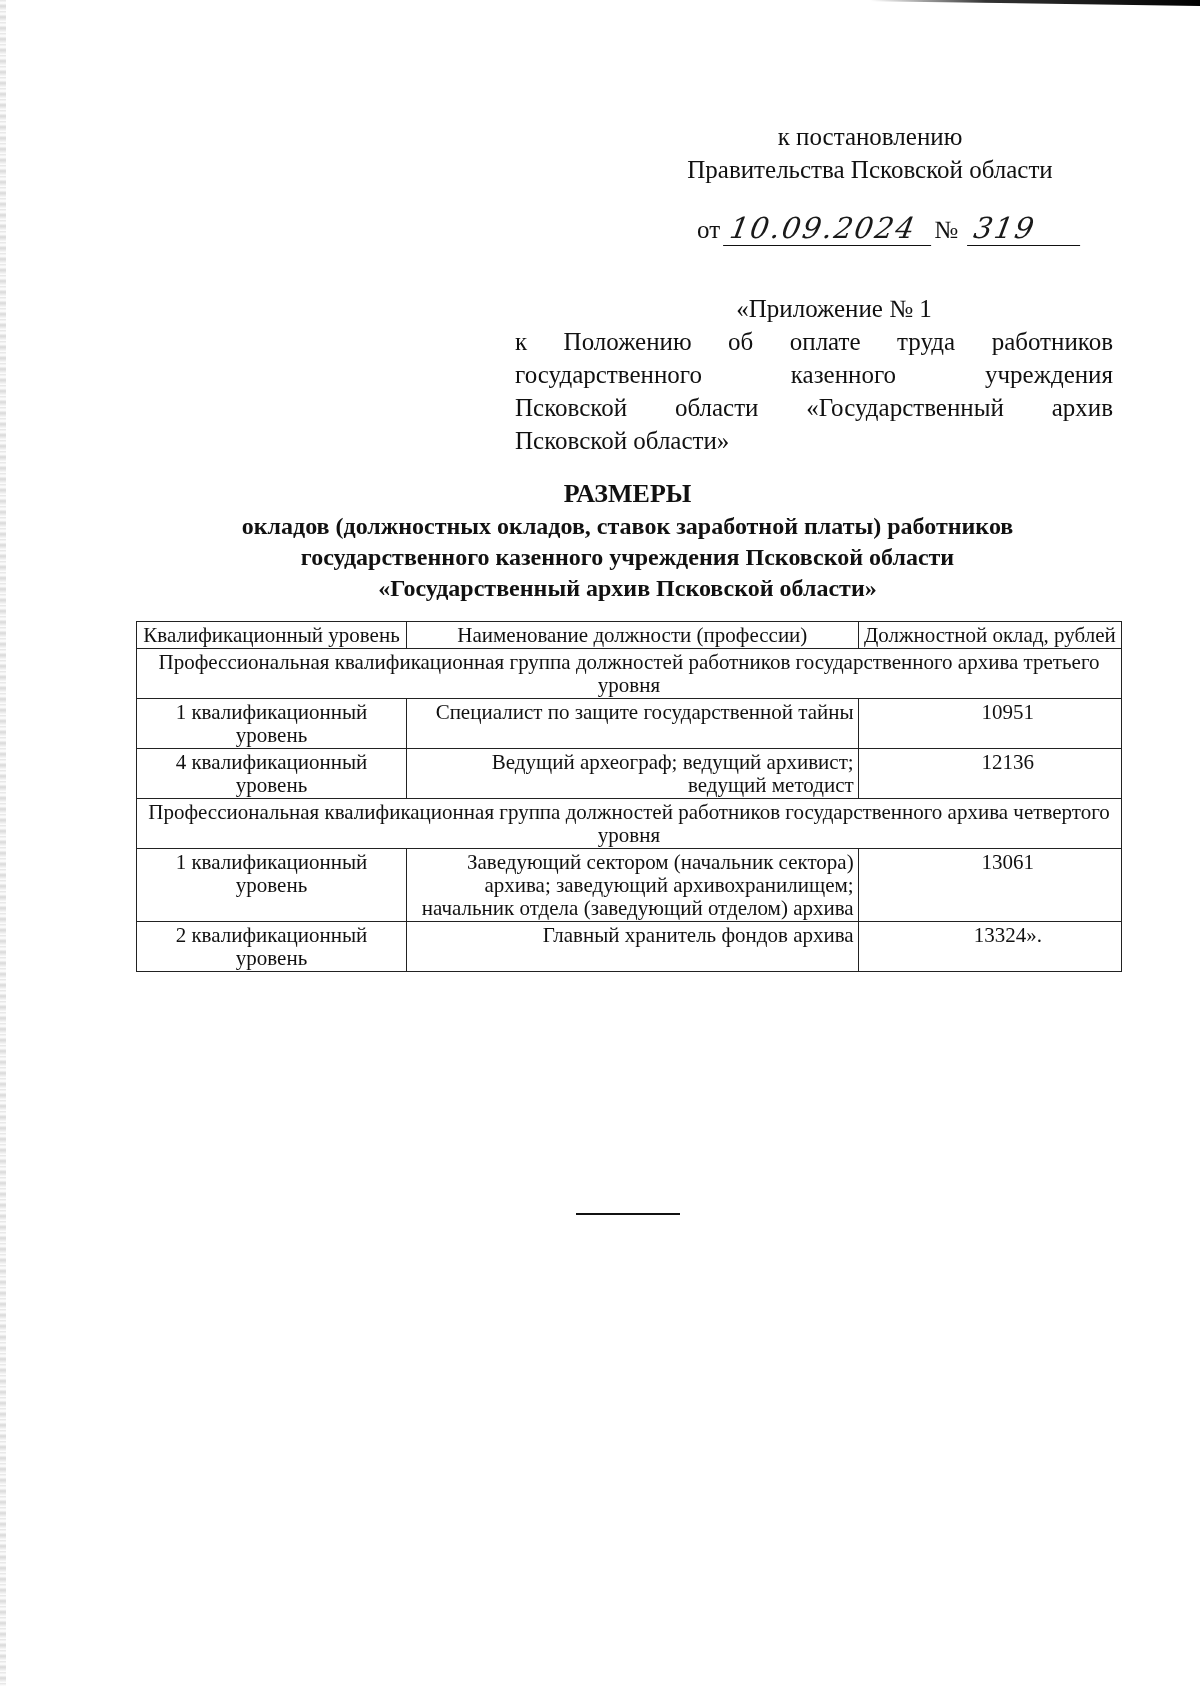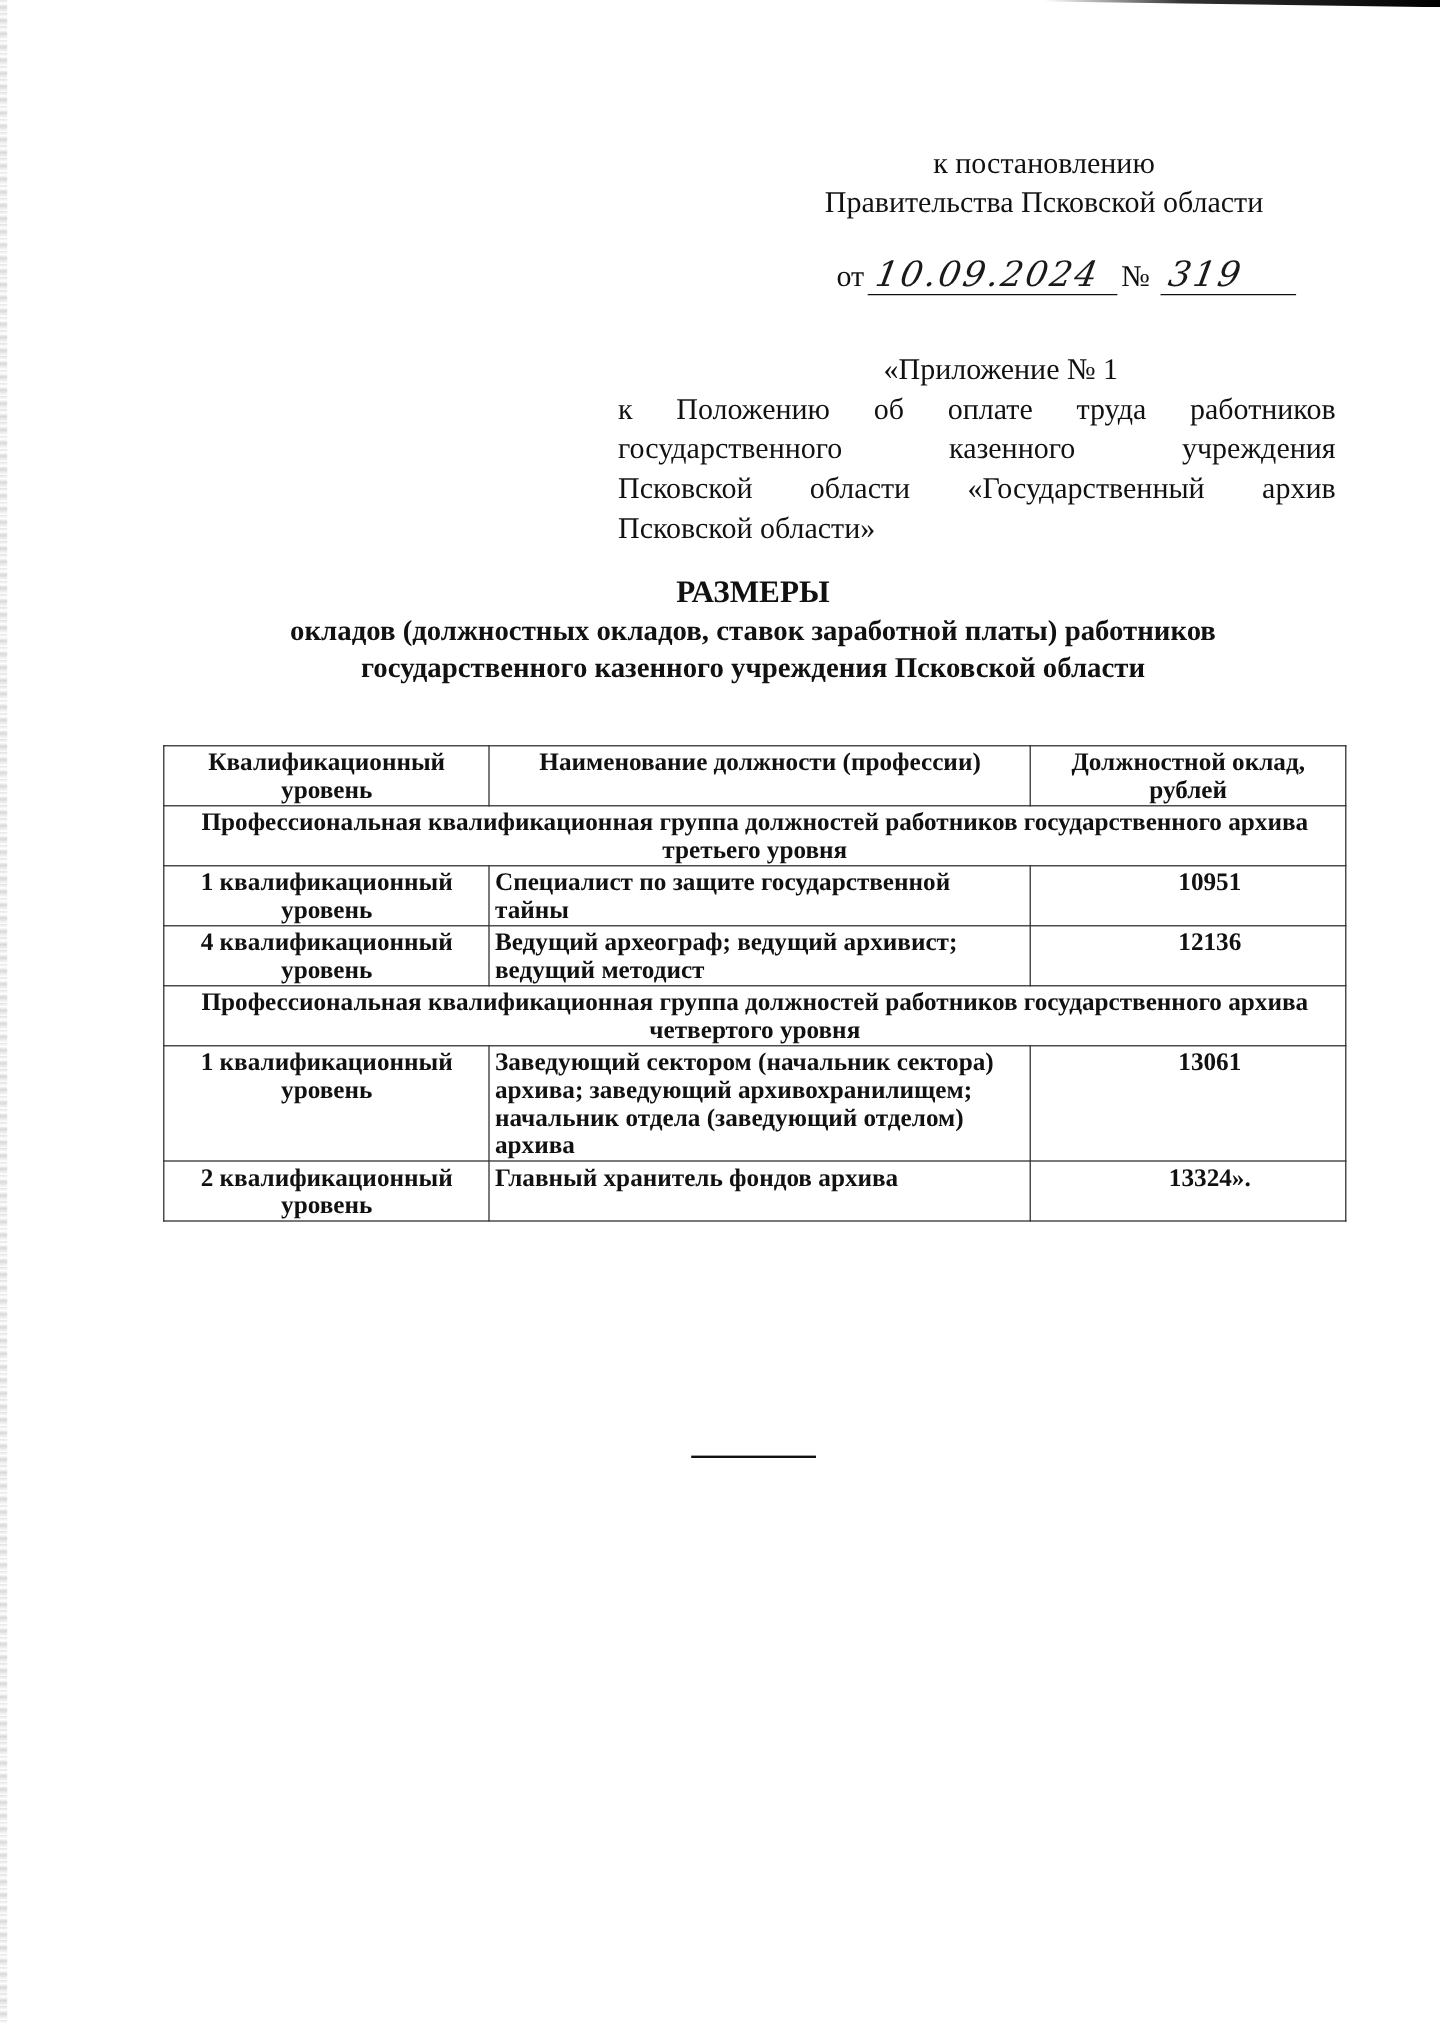--- a/index.html
+++ b/index.html
@@ -97,24 +97,24 @@
       top: 621px;
       width: 986px;
       border-collapse: collapse;
       font-size: 21px;
       line-height: 23px;
     }
     table.salary-table td, table.salary-table th {
       border: 1.5px solid #222;
       vertical-align: top;
       padding: 2px 4px 1px 4px;
-      font-weight: bold;
+      font-weight: normal;
     }
     .col-level { width: 272px; text-align: center; }
-    .col-name { width: 478px; text-align: left; }
+    .col-name { width: 478px; text-align: right; }
     .col-salary { width: 236px; text-align: center; margin-left: 12px; }
     .group-row td { text-align: center; }
     .sal-cell { text-align: center; padding-left: 40px !important; }
     .end-rule {
       position: absolute;
       left: 576px;
       top: 1213px;
       width: 104px;
       height: 0;
       border-top: 2px solid #111;
@@ -158,20 +158,21 @@
     <span>«Государственный</span>
     <span>архив</span>
   </div>
   <div>Псковской области»</div>
 </div>
 
 <div class="title-block">
   <div class="main-title">РАЗМЕРЫ</div>
   <div>окладов (должностных окладов, ставок заработной платы) работников</div>
   <div>государственного казенного учреждения Псковской области</div>
+  <div>«Государственный архив Псковской области»</div>
 </div>
 
 <table class="salary-table">
   <thead>
     <tr>
       <th class="col-level">Квалификационный уровень</th>
       <th class="col-name" style="text-align:center">Наименование должности (профессии)</th>
       <th class="col-salary">Должностной оклад, рублей</th>
     </tr>
   </thead>

